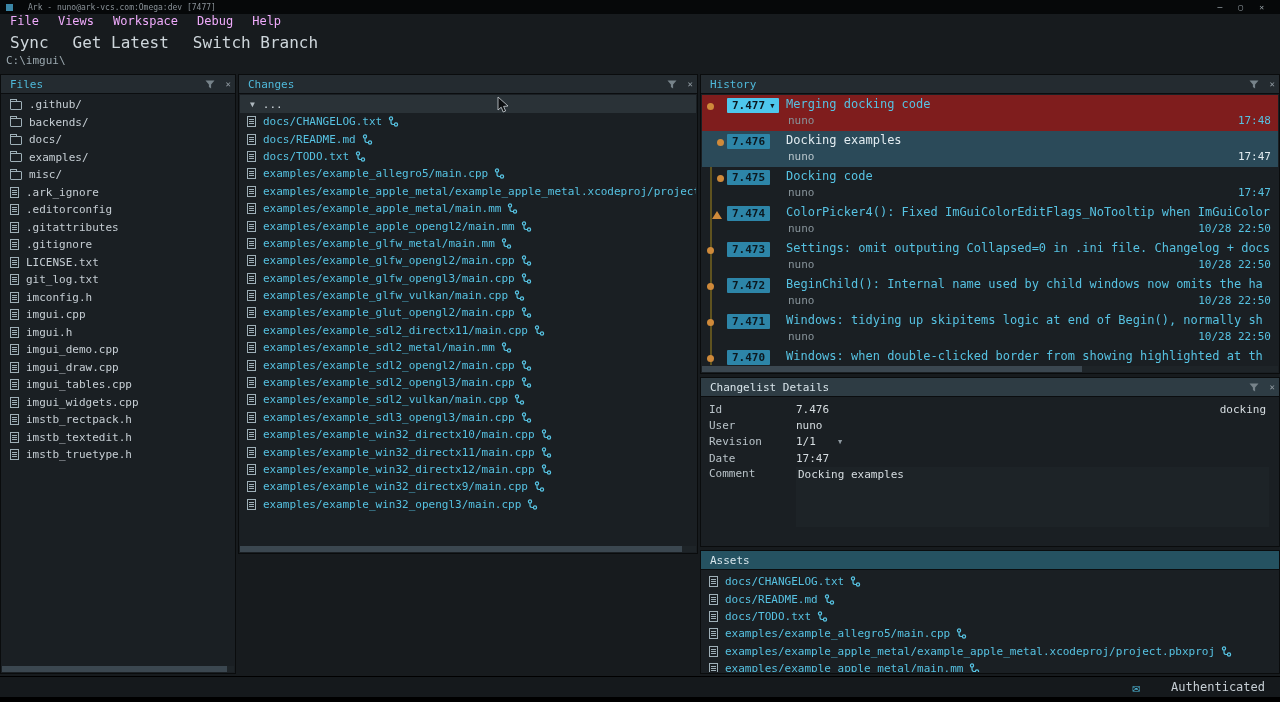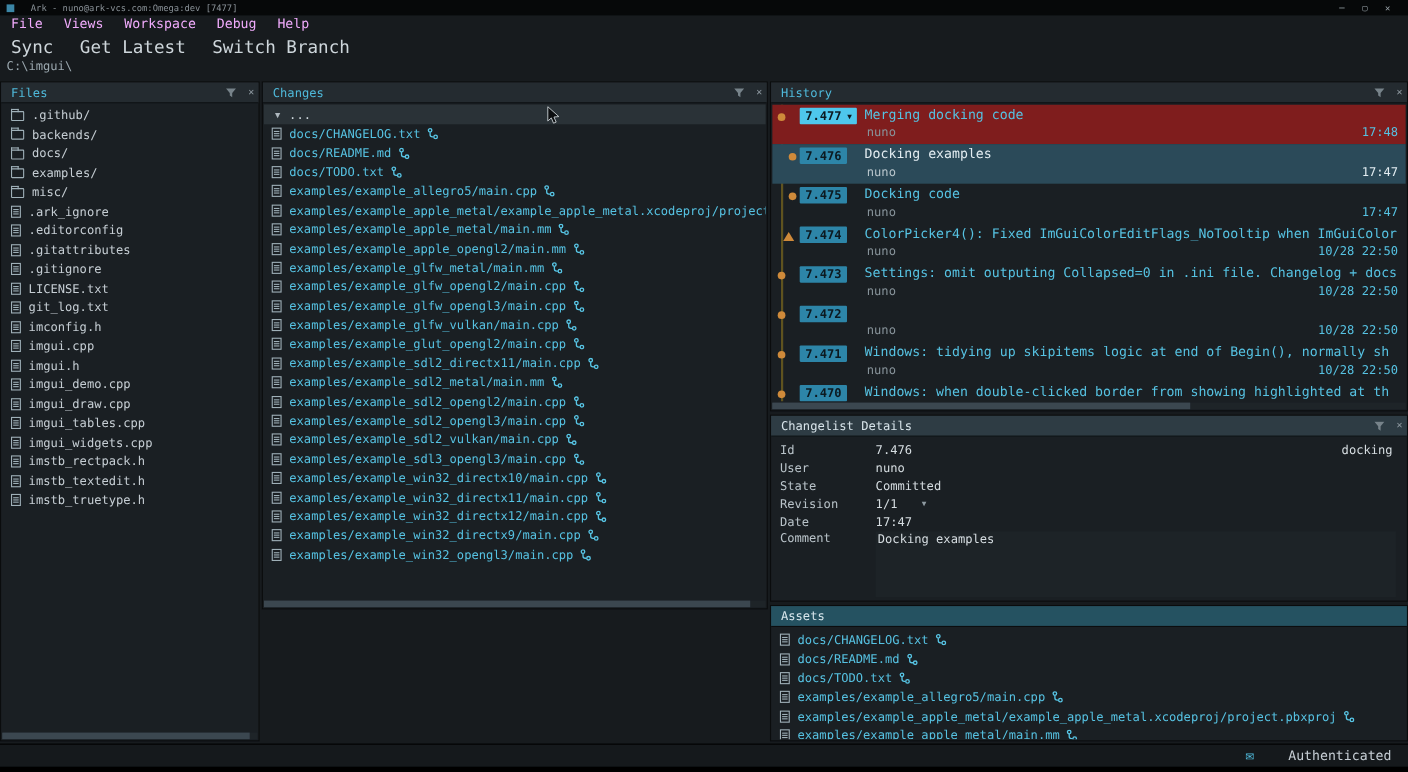--- a/index.html
+++ b/index.html
@@ -587,20 +587,21 @@
           <span class="author">nuno</span>
           <span class="time">10/28 22:50</span>
         </div>
 
         <div class="hrow">
           <span class="node node-main"></span>
           <span class="badge">
             <span>7.472</span>
 
           </span>
+          <span class="msg">BeginChild(): Internal name used by child windows now omits the ha</span>
           <span class="author">nuno</span>
           <span class="time">10/28 22:50</span>
         </div>
 
         <div class="hrow">
           <span class="node node-main"></span>
           <span class="badge">
             <span>7.471</span>
 
           </span>
@@ -638,24 +639,20 @@
       <div class="dfield">
         <span class="dlabel">Id</span>
         <span class="dvalue">7.476</span>
         <span class="dbranch">docking</span>
       </div>
       <div class="dfield">
         <span class="dlabel">User</span>
         <span class="dvalue">nuno</span>
       </div>
       <div class="dfield">
-        <span class="dlabel">State</span>
-        <span class="dvalue">Committed</span>
-      </div>
-      <div class="dfield">
         <span class="dlabel">Revision</span>
         <span class="dvalue">1/1</span>
         <span class="combo-arrow">▼</span>
       </div>
       <div class="dfield">
         <span class="dlabel">Date</span>
         <span class="dvalue">17:47</span>
       </div>
       <div class="dfield comment">
         <span class="dlabel">Comment</span>

